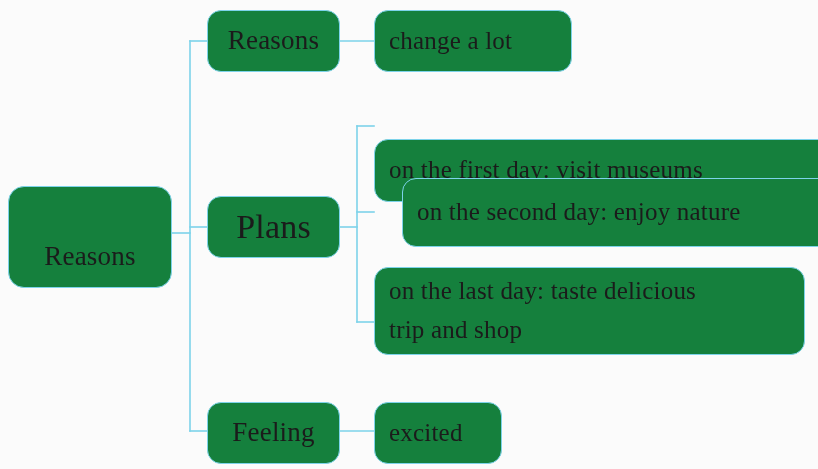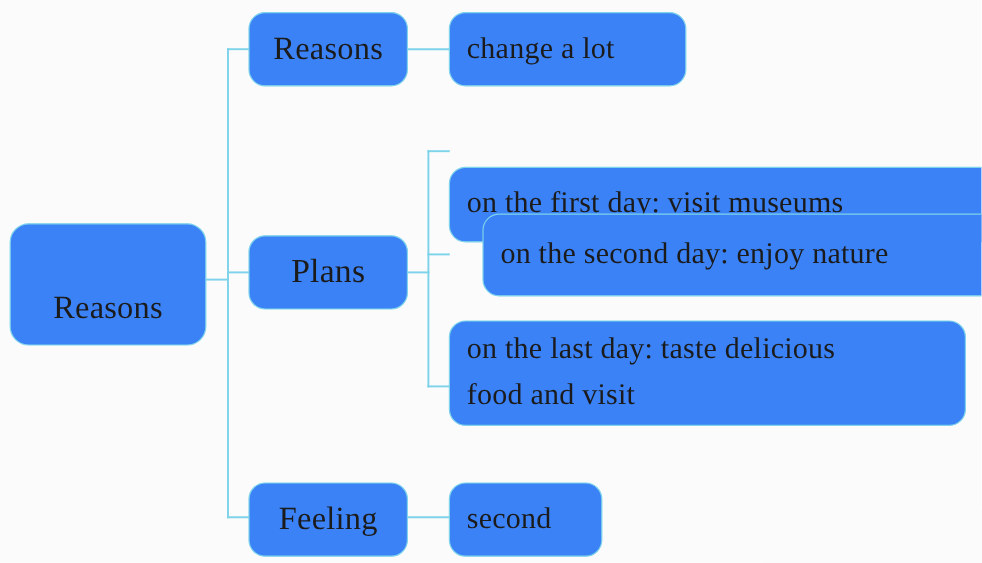--- a/index.html
+++ b/index.html
@@ -21,21 +21,21 @@
     top: 0;
     width: 818px;
     height: 469px;
     pointer-events: none;
   }
   .node {
     position: absolute;
     box-sizing: border-box;
     border: 1.6px solid #7dd3ea;
     border-radius: 14px;
-    background: #3b82f6;
+    background: #15803d;
     color: #1b1b1b;
     display: flex;
     align-items: center;
     justify-content: center;
     text-align: center;
     line-height: 1.55;
     letter-spacing: 0.2px;
   }
   .node.left-align {
     justify-content: flex-start;
@@ -50,21 +50,21 @@
     height: 102px;
     font-size: 27px;
     border-radius: 16px;
     line-height: 1.45;
   }
   .node-root .line-wrap {
     display: block;
     width: 100%;
   }
   .node-reasons  { left: 207px; top: 10px;  width: 133px; height: 62px; font-size: 27px; }
-  .node-plans    { left: 207px; top: 196px; width: 133px; height: 62px; font-size: 28px; }
+  .node-plans    { left: 207px; top: 196px; width: 133px; height: 62px; font-size: 34px; }
   .node-feeling  { left: 207px; top: 402px; width: 133px; height: 62px; font-size: 27px; }
 
   .node-r1 { left: 374px; top: 10px;  width: 198px; height: 62px; font-size: 25px; }
   .node-p1 { left: 374px; top: 95px;  width: 494px; height: 63px; font-size: 25px; margin-top: 44px; }
   .node-p2 { left: 374px; top: 178px; width: 431px; height: 69px; font-size: 25px; margin-left: 28px; }
   .node-p3 { left: 374px; top: 267px; width: 431px; height: 88px; font-size: 25px; }
   .node-f1 { left: 374px; top: 402px; width: 128px; height: 62px; font-size: 25px; }
 
   .node-p3 .multi {
     display: block;
@@ -125,24 +125,24 @@
   </div>
   <div class="node node-p1 left-align">
     <span>on the first day: visit museums</span>
   </div>
   <div class="node node-p2 left-align">
     <span>on the second day: enjoy nature</span>
   </div>
   <div class="node node-p3 left-align">
     <span class="multi">
       <span>on the last day: taste delicious</span>
-      <span>food and visit</span>
+      <span>trip and shop</span>
     </span>
   </div>
 
   <div class="node node-feeling">
     <span>Feeling</span>
   </div>
   <div class="node node-f1 left-align">
-    <span>second</span>
+    <span>excited</span>
   </div>
 
 </div>
 
 </body></html>

